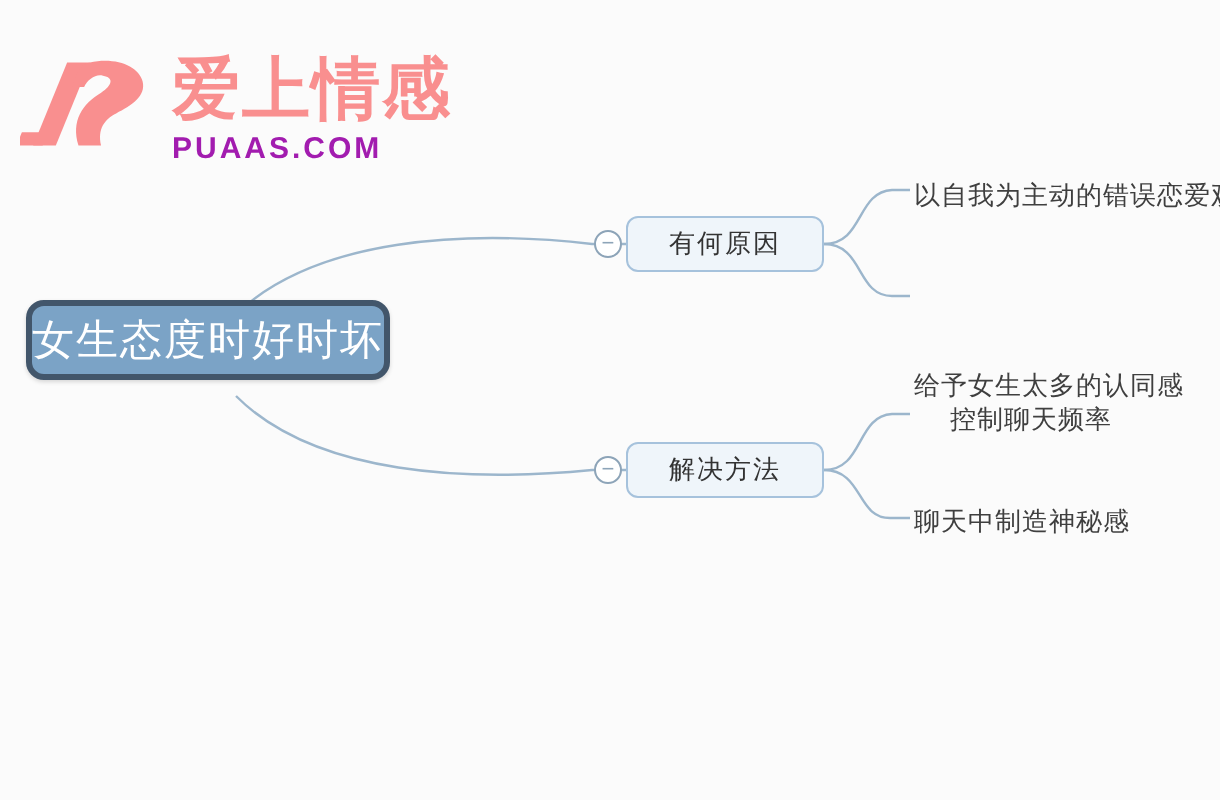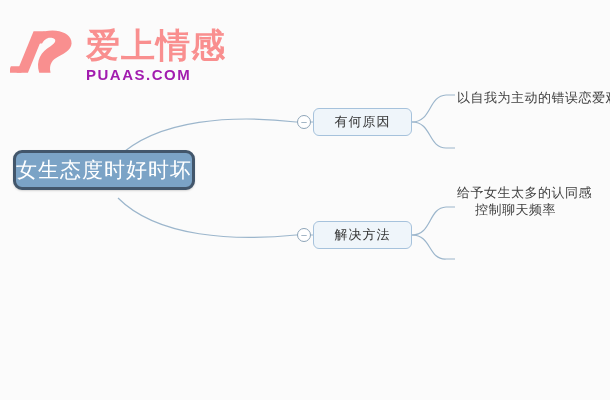--- a/index.html
+++ b/index.html
@@ -123,14 +123,15 @@
   <div class="node branch-node branch-1">
     <span>有何原因</span>
   </div>
   <div class="node branch-node branch-2">
     <span>解决方法</span>
   </div>
 
   <div class="leaf leaf-0">以自我为主动的错误恋爱观</div>
   <div class="leaf leaf-1">给予女生太多的认同感</div>
   <div class="leaf leaf-2">控制聊天频率</div>
+  <div class="leaf leaf-3">聊天中制造神秘感</div>
 
 </div>
 
 </body></html>

